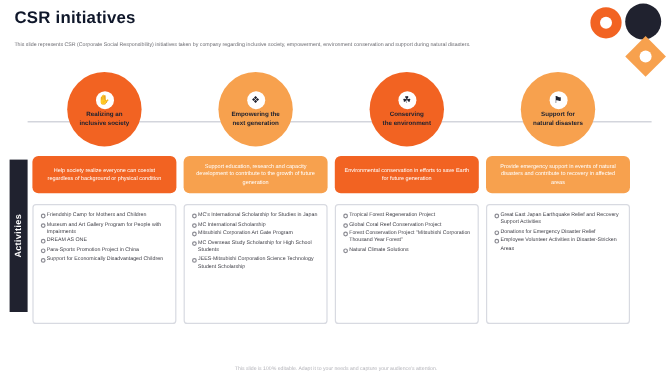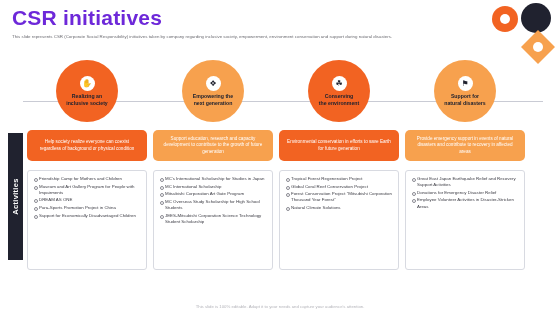--- a/index.html
+++ b/index.html
@@ -31,21 +31,21 @@
     transform:rotate(45deg);
   }
   .deco .diamond:after{
     content:"";position:absolute;left:7px;top:7px;width:10px;height:10px;border-radius:50%;
     background:#ffffff;
   }
 
   
   .title{
     position:absolute;left:12px;top:6px;
-    font-size:21px;font-weight:bold;color:#6d28d9;letter-spacing:.2px;
+    font-size:14px;font-weight:bold;color:#0f172a;letter-spacing:.2px;
   }
   .subtitle{
     position:absolute;left:12px;top:33px;width:480px;
     font-size:4.4px;color:#6c6c72;line-height:7px;
   }
 
   
   .activities-bar{
     position:absolute;left:8px;top:133px;width:15px;height:127px;
     background:#20222F;

